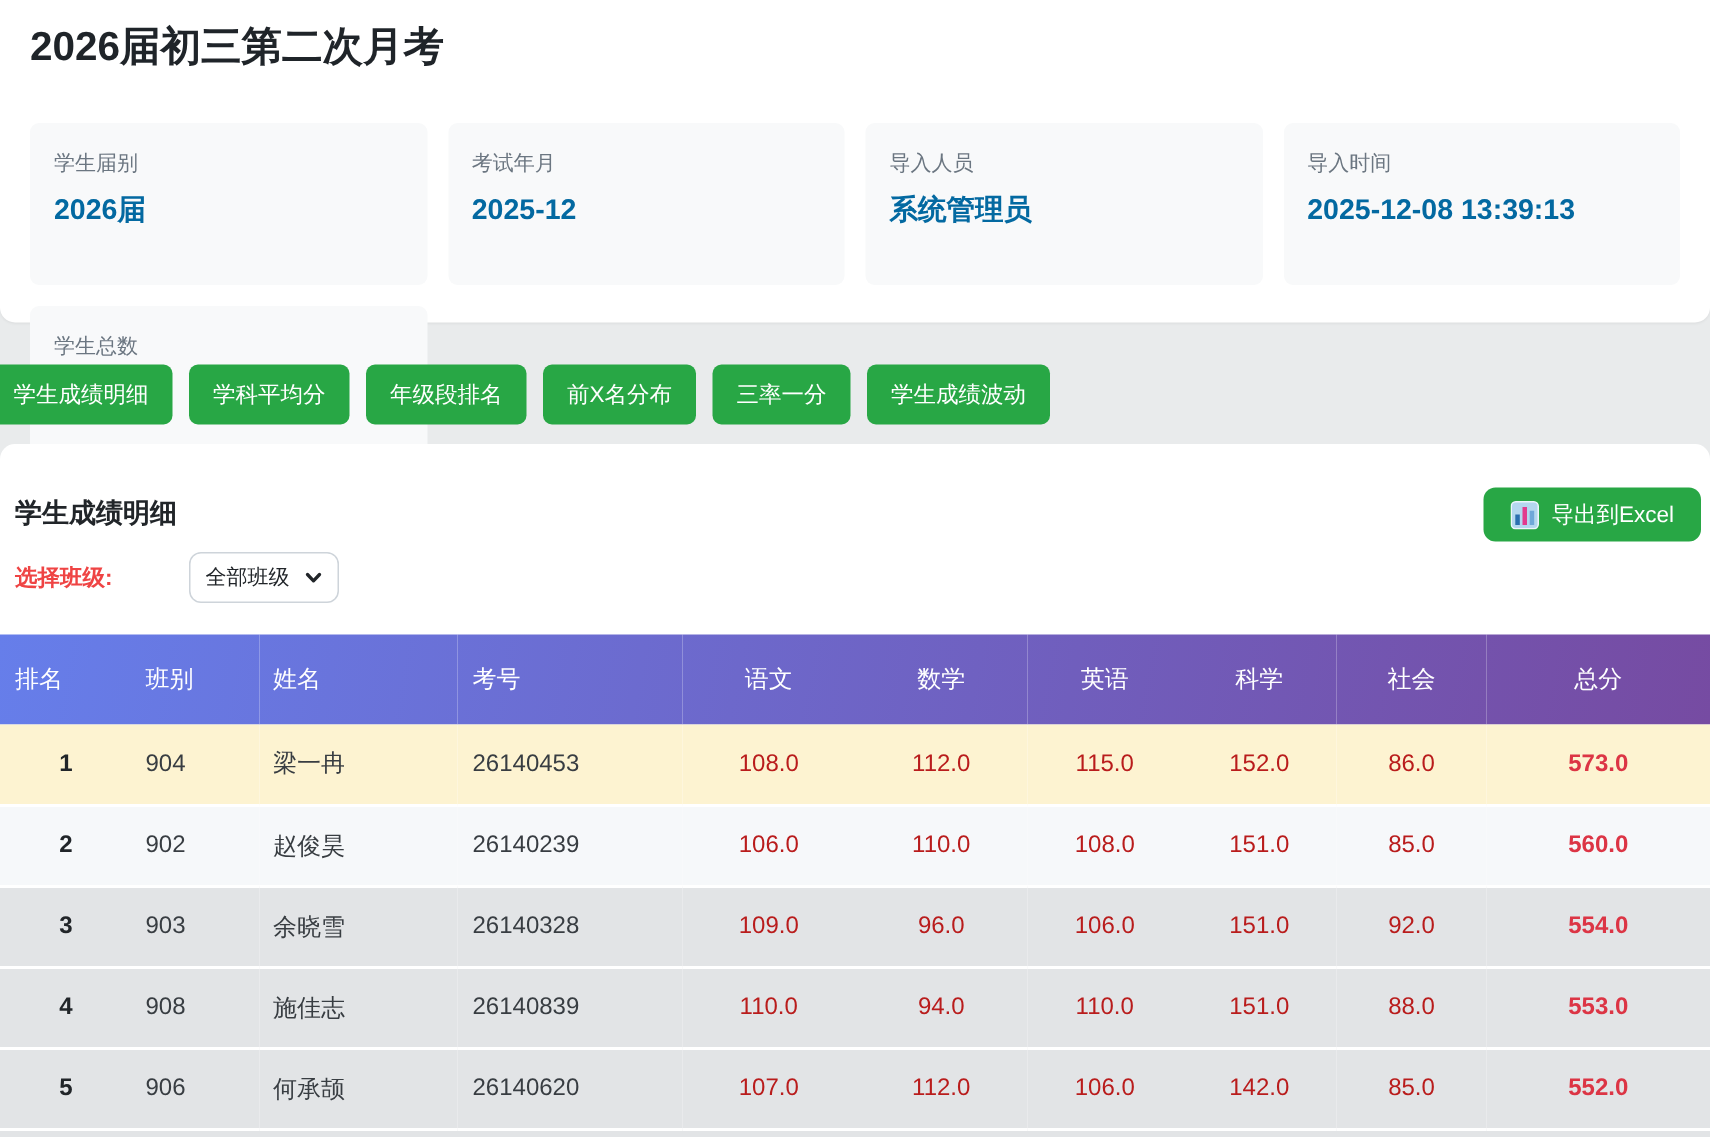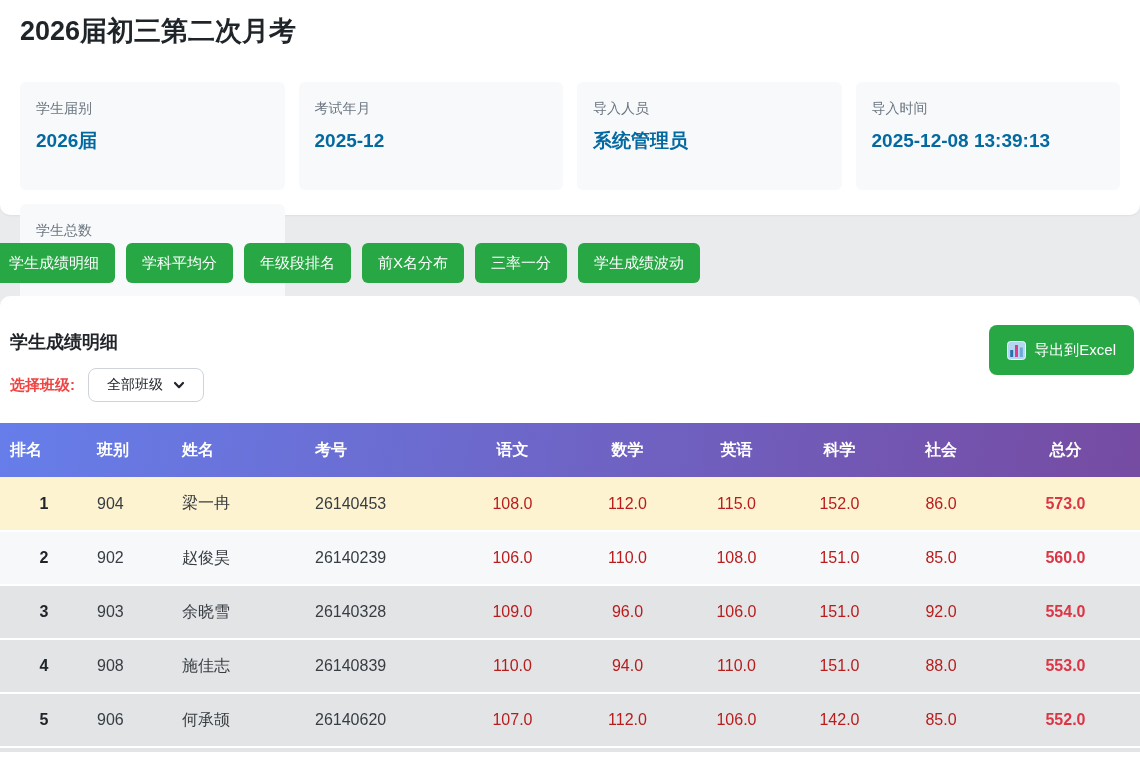--- a/index.html
+++ b/index.html
@@ -53,42 +53,42 @@
     padding-top: 34px;
   }
   .section-title {
     margin: 0 0 0 10px; font-size: 18px; line-height: 24px;
     font-weight: 700; color: #212529;
   }
   .filter-row { display: flex; align-items: center; height: 34px; margin: 14px 0 0 10px; }
   .filter-label { font-size: 15px; font-weight: 700; color: #ef4444; margin-right: 13px; }
   .class-select {
     display: flex; align-items: center; justify-content: center; gap: 10px;
-    width: 116px; height: 34px;
+    width: 100px; height: 34px;
     background: #fff; border: 1px solid #ced4da; border-radius: 8px;
-    font-size: 14px; color: #212529; cursor: pointer;
+    font-size: 14px; color: #212529; cursor: pointer; margin-left: 38px;
   }
   .export-btn {
     position: absolute; top: 29px; right: 6px;
     display: flex; align-items: center; gap: 8px;
-    height: 50px; padding: 4px 18px;
+    height: 36px; padding: 4px 18px;
     background: #28a745; color: #ffffff;
     font-size: 15px; font-family: inherit;
     border: none; border-radius: 8px; cursor: pointer;
   }
 
   
   table.score-table {
     width: 1140px; margin-top: 21px;
     border-collapse: collapse; table-layout: fixed;
   }
   thead tr { background-image: linear-gradient(100deg, #667eea 0%, #764ba2 100%); }
   thead th {
-    height: 54px; background: transparent;
-    color: #ffffff; font-size: 16px; font-weight: 700;
+    height: 60px; background: transparent;
+    color: #ffffff; font-size: 16px; font-weight: 400;
   }
   th.al, td.al { text-align: left; }
   th.ac, td.ac { text-align: center; }
   .pl10 { padding-left: 10px; }
   .pl9  { padding-left: 9px; }
   tbody td {
     height: 54px; font-size: 16px; color: #383d42;
     border-bottom: 2px solid #ffffff;
   }
   tr.row-top td   { background: #fdf3d1; }

